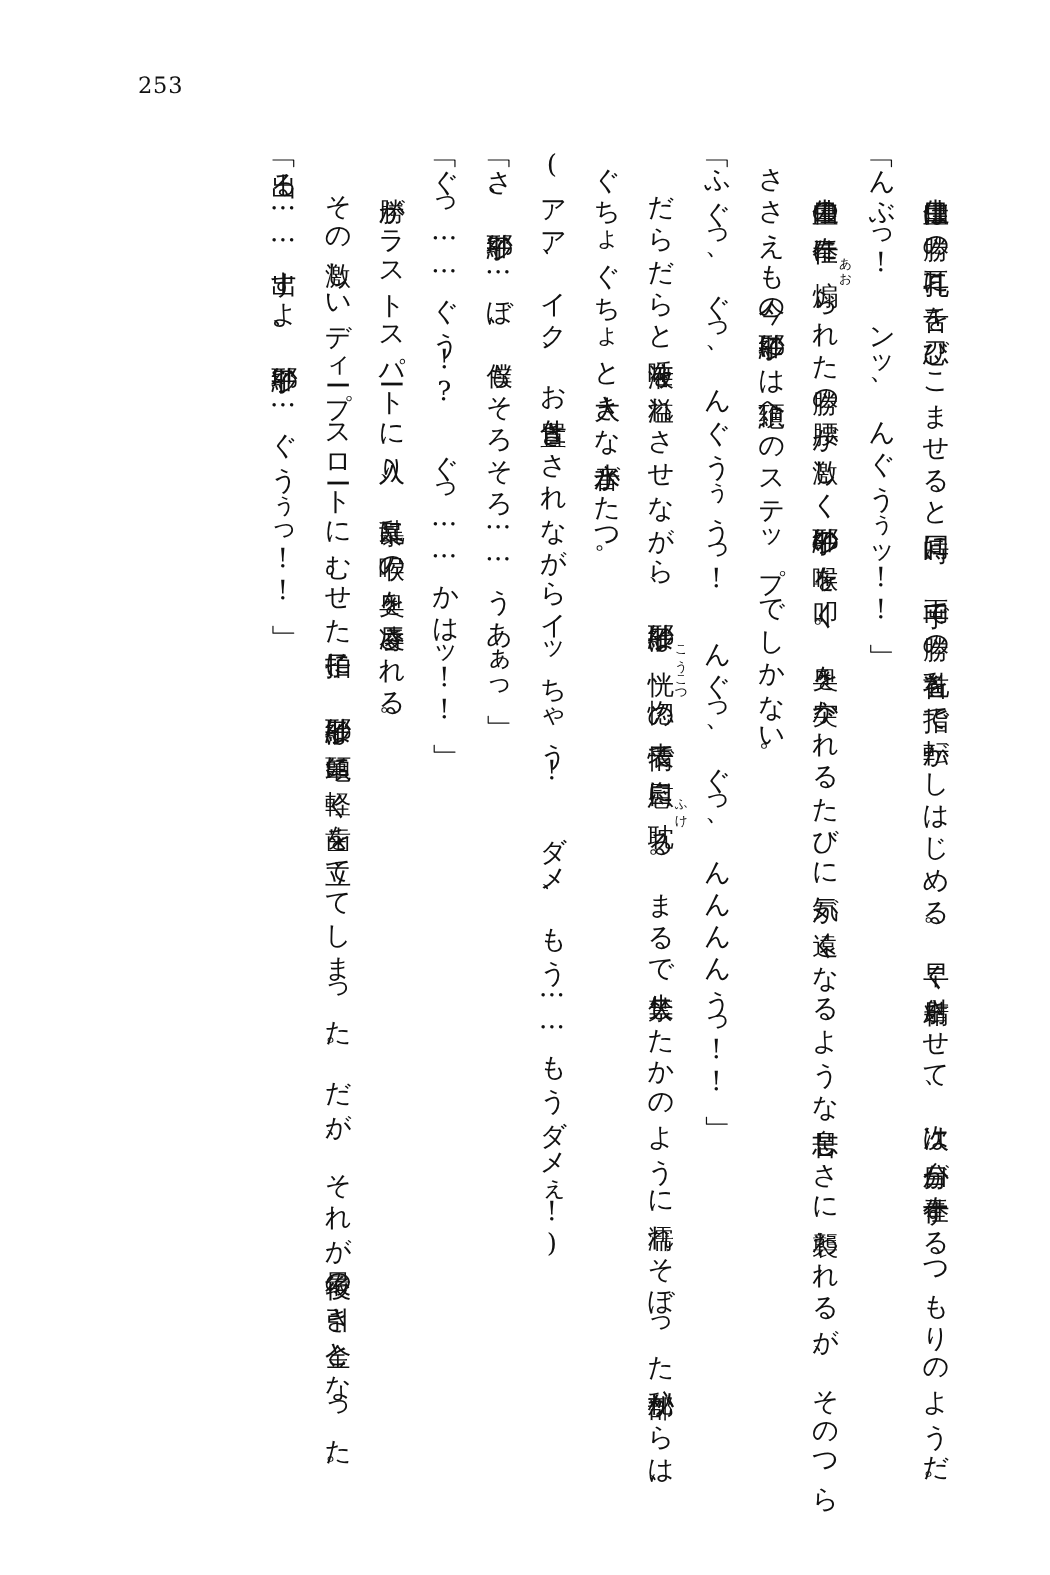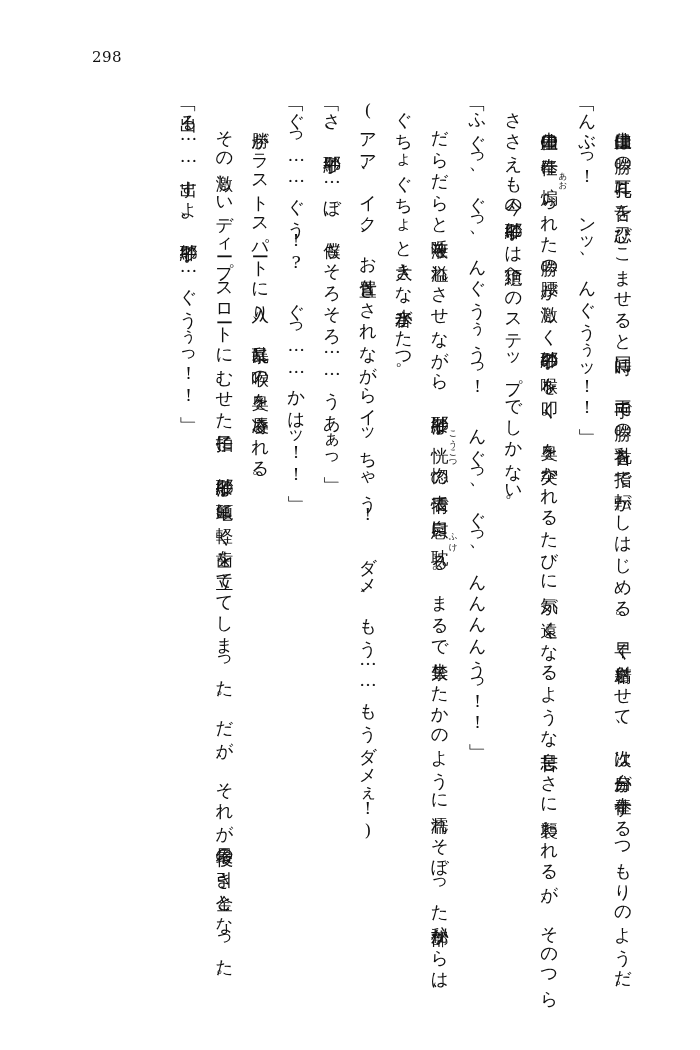--- a/index.html
+++ b/index.html
@@ -58,21 +58,21 @@
   rt {
     font-size: 8.5px;
     letter-spacing: 0;
   }
 </style>
 </head>
 <body>
 
 <div class="page">
 
-  <div class="page-number">298</div>
+  <div class="page-number">253</div>
 
   <div class="text-body">
     <p class="indent">由佳里は勝の耳孔に舌を忍びこませると同時に、両手で勝の乳首を指で転がしはじめる。早く射精させて、次は自分が奉仕するつもりのようだ。</p>
     <p>「んぶっ!　ンッ、んぐうぅッ!!」</p>
     <p class="indent">由佳里の奉仕に<ruby>煽<rt>あお</rt></ruby>られた勝の腰が激しく紗耶子の喉を叩く。奥を突かれるたびに気が遠くなるような息苦しさに襲われるが、そのつらささえも今の紗耶子には絶頂へのステップでしかない。</p>
     <p>「ふぐっ、ぐっ、んぐうぅうっ!　んぐっ、ぐっ、んんんんうっ!!」</p>
     <p class="indent">だらだらと唾液を溢れさせながら、紗耶子は<ruby>恍惚<rt>こうこつ</rt></ruby>の表情で自慰に<ruby>耽<rt>ふけ</rt></ruby>る。まるで失禁したかのように濡れそぼった秘部からは、ぐちょぐちょと大きな水音がたつ。</p>
     <p>(アア、イク、お仕置きされながらイッちゃう!　ダメ、もう……もうダメぇ!)</p>
     <p>「さ、紗耶子……ぼ、僕もそろそろ……うあぁっ」</p>
     <p>「ぐっ……ぐう!?　ぐっ……かはッ!!」</p>

